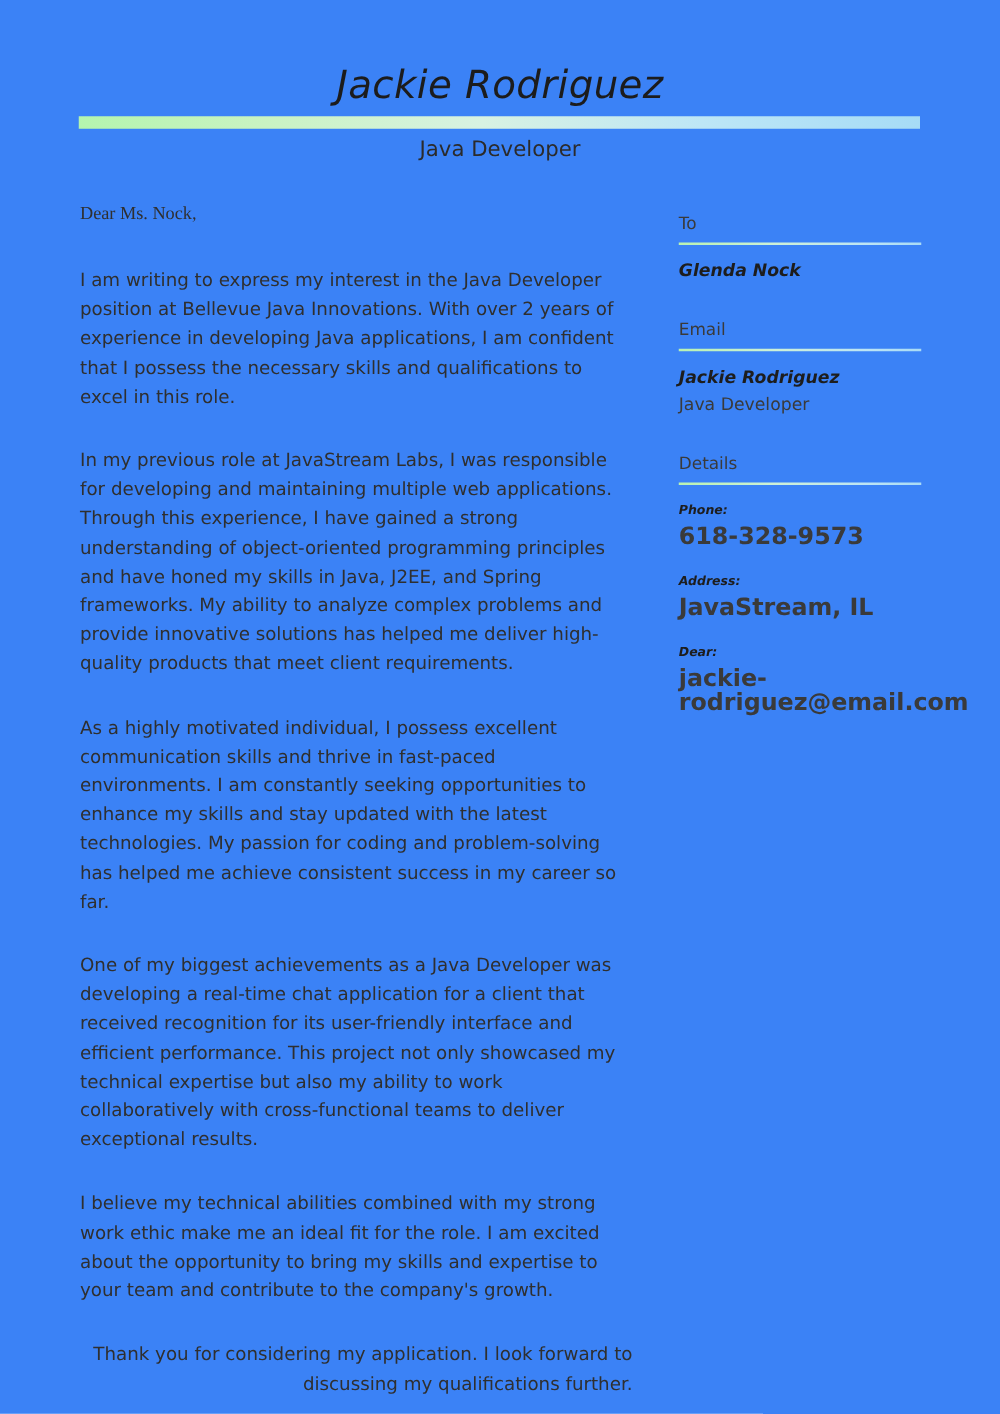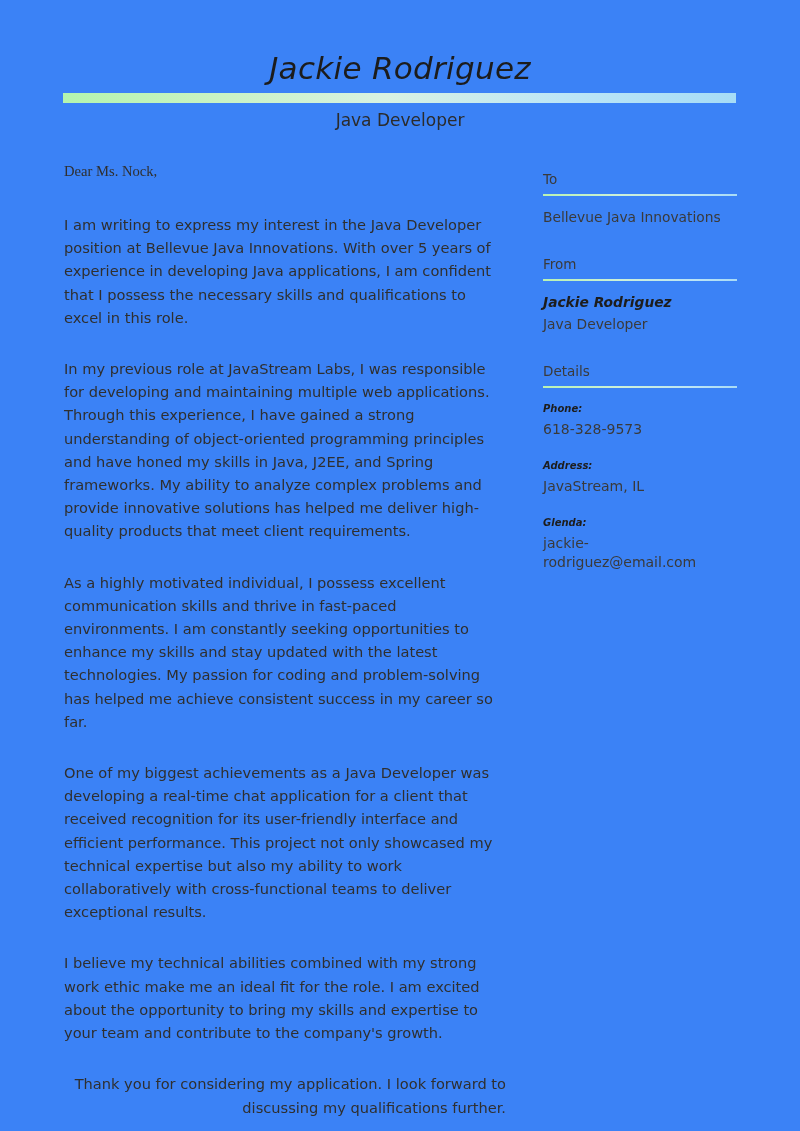--- a/index.html
+++ b/index.html
@@ -132,22 +132,22 @@
   .detail-item:last-child { margin-bottom: 0; }
   .detail-label {
     font-size: 10px;
     font-style: italic;
     font-weight: 700;
     color: #1d1d1d;
     line-height: 19px;
     margin: 0 0 2px 0;
   }
   .detail-value {
-    font-size: 14px;
-    font-weight: 400;
+    font-size: 19px;
+    font-weight: 700;
     color: #3a3a3a;
     line-height: 19px;
     margin: 0;
   }
 </style>
 </head>
 <body>
 
 <div class="page">
 
@@ -155,59 +155,59 @@
     <h1 class="header-name">Jackie Rodriguez</h1>
     <div class="header-rule"></div>
     <h2 class="header-title">Java Developer</h2>
   </div>
 
   <div class="content">
 
     <div class="letter">
       <p class="salutation">Dear Ms. Nock,</p>
 
-      <p class="para">I am writing to express my interest in the Java Developer position at Bellevue Java Innovations. With over 5 years of experience in developing Java applications, I am confident that I possess the necessary skills and qualifications to excel in this role.</p>
+      <p class="para">I am writing to express my interest in the Java Developer position at Bellevue Java Innovations. With over 2 years of experience in developing Java applications, I am confident that I possess the necessary skills and qualifications to excel in this role.</p>
       <p class="para">In my previous role at JavaStream Labs, I was responsible for developing and maintaining multiple web applications. Through this experience, I have gained a strong understanding of object-oriented programming principles and have honed my skills in Java, J2EE, and Spring frameworks. My ability to analyze complex problems and provide innovative solutions has helped me deliver high-quality products that meet client requirements.</p>
       <p class="para">As a highly motivated individual, I possess excellent communication skills and thrive in fast-paced environments. I am constantly seeking opportunities to enhance my skills and stay updated with the latest technologies. My passion for coding and problem-solving has helped me achieve consistent success in my career so far.</p>
       <p class="para">One of my biggest achievements as a Java Developer was developing a real-time chat application for a client that received recognition for its user-friendly interface and efficient performance. This project not only showcased my technical expertise but also my ability to work collaboratively with cross-functional teams to deliver exceptional results.</p>
       <p class="para">I believe my technical abilities combined with my strong work ethic make me an ideal fit for the role. I am excited about the opportunity to bring my skills and expertise to your team and contribute to the company's growth.</p>
       <p class="para">Thank you for considering my application. I look forward to discussing my qualifications further.</p>
 
     </div>
 
     <div class="sidebar">
 
       <div class="side-block">
         <p class="side-heading">To</p>
         <div class="side-rule"></div>
-        <p class="side-secondary">Bellevue Java Innovations</p>
+        <p class="side-primary">Glenda Nock</p>
       </div>
 
       <div class="side-block">
-        <p class="side-heading">From</p>
+        <p class="side-heading">Email</p>
         <div class="side-rule"></div>
         <p class="side-primary">Jackie Rodriguez</p>
         <p class="side-secondary">Java Developer</p>
       </div>
 
       <div class="side-block details">
         <p class="side-heading">Details</p>
         <div class="side-rule"></div>
 
         <div class="detail-item">
           <p class="detail-label">Phone:</p>
           <p class="detail-value">618-328-9573</p>
         </div>
 
         <div class="detail-item">
           <p class="detail-label">Address:</p>
           <p class="detail-value">JavaStream, IL</p>
         </div>
 
         <div class="detail-item">
-          <p class="detail-label">Glenda:</p>
+          <p class="detail-label">Dear:</p>
           <p class="detail-value">jackie-rodriguez@email.com</p>
         </div>
       </div>
 
     </div>
   </div>
 </div>
 
 </body></html>

